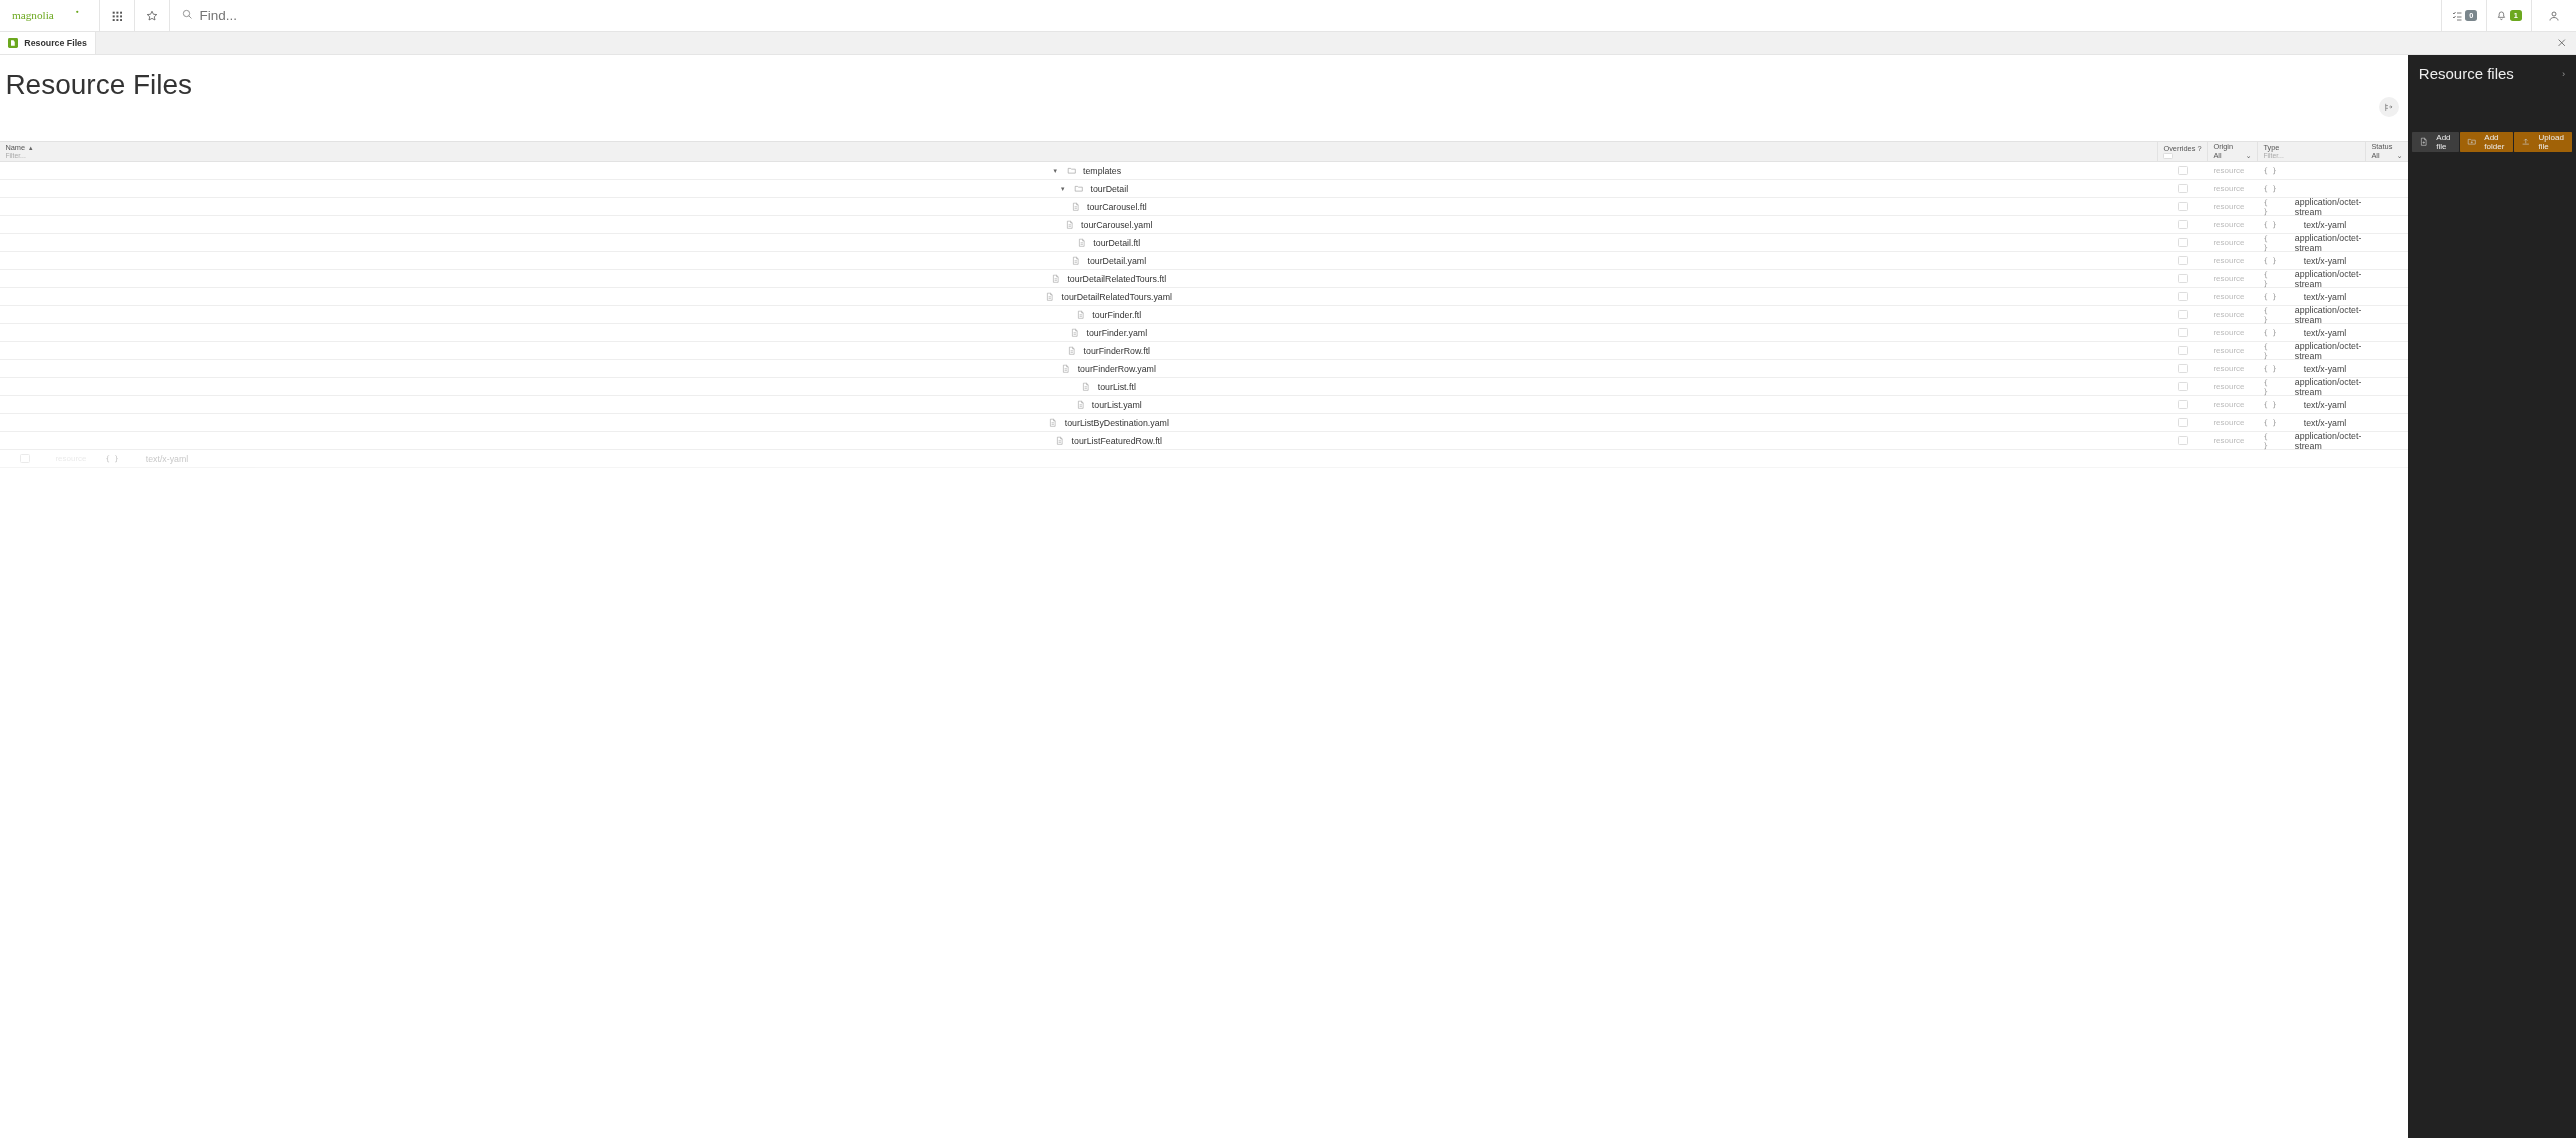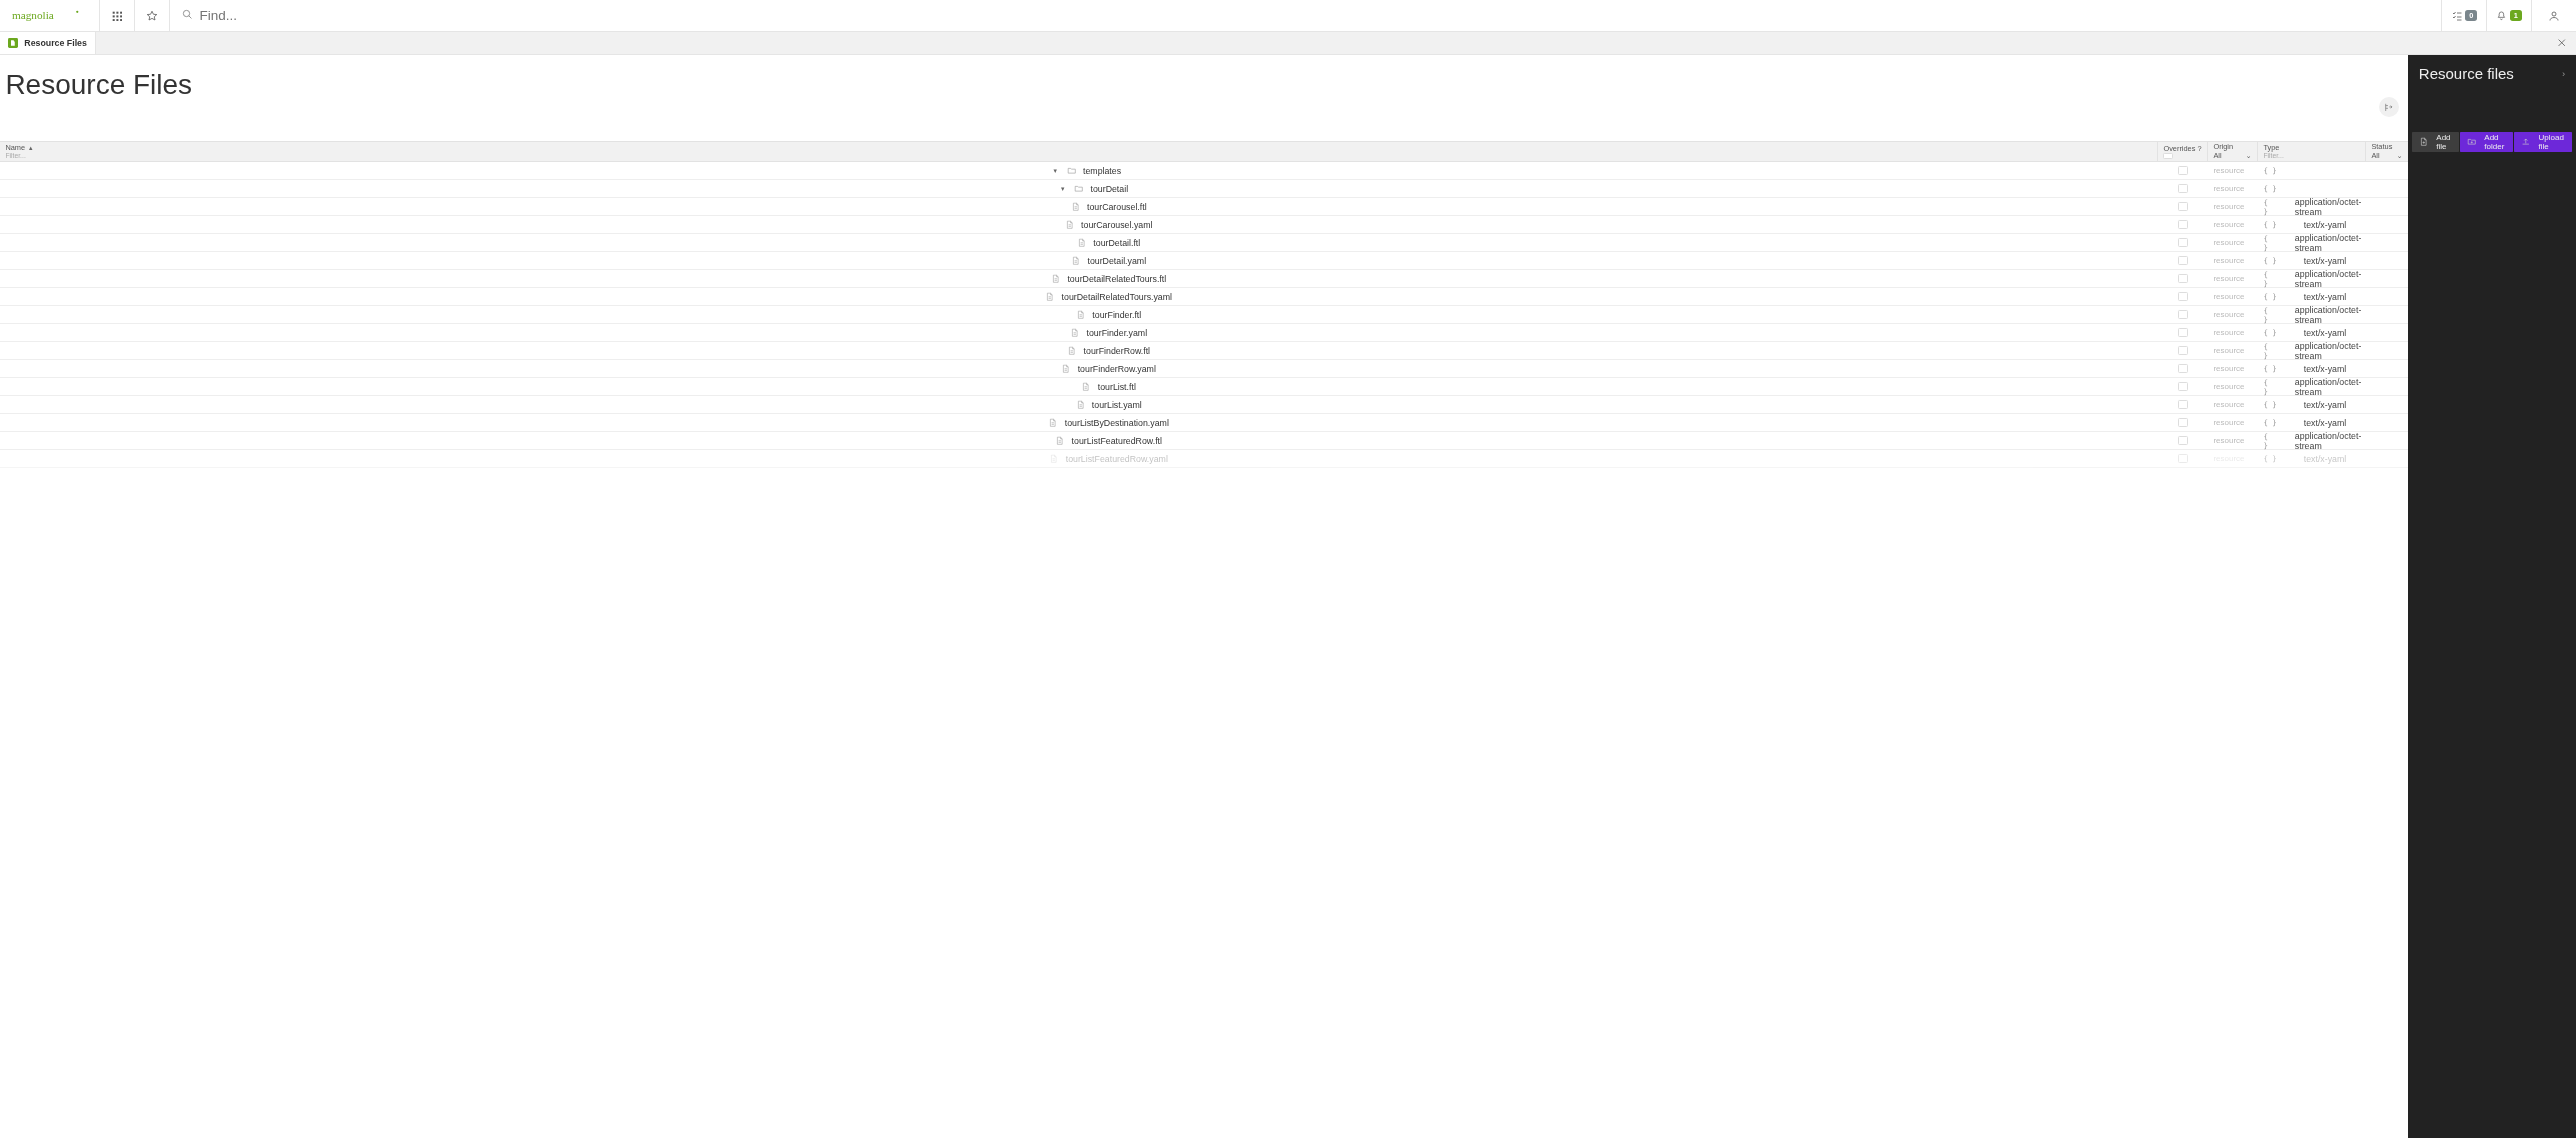--- a/index.html
+++ b/index.html
@@ -64,21 +64,21 @@
   .row .mime { color: #444; font-size: 8.8px; }
   .row.partial { opacity: 0.6; }
   .row.partial .col-name, .row.partial .col-origin, .row.partial .mime { opacity: 0.5; }
 
   
   .side { width: 168px; background: #222; color: #eee; display: flex; flex-direction: column; }
   .side-head { padding: 9.5px 10.8px; font-size: 15px; font-weight: 300; display: flex; align-items: center; justify-content: space-between; }
   .side-head .chev { color: #999; font-size: 9.5px; }
   .side-gap { height: 41px; }
   .action-list { padding: 0 4px; display: flex; flex-direction: row; gap: 1.4px; }
-  .action { background: #6d28d9; height: 20px; display: flex; align-items: center; padding: 0 6.8px; gap: 8px; font-size: 8px; cursor: pointer; border-radius: 0.7px; }
+  .action { background: #a16207; height: 20px; display: flex; align-items: center; padding: 0 6.8px; gap: 8px; font-size: 8px; cursor: pointer; border-radius: 0.7px; }
   .action.light { background: #3e3e3e; }
   .action .aicon { color: #ccc; width: 10.8px; display: flex; justify-content: center; }
 </style>
 </head>
 <body>
 
 <div class="top-header">
   <div class="logo">
     <svg class="logo-svg" viewBox="0 0 200 40" style="font-size:14px">
       <text x="0" y="28" font-family="Georgia, serif" font-size="30" fill="#6ca81f" font-weight="500">magnolia</text>
@@ -569,31 +569,20 @@
             <div class="col col-origin">
               <span>resource</span>
             </div>
             <div class="col col-type" style="position: relative; justify-content: flex-start;">
               <span class="origin-braces" style="position: static; margin-right: 27px; margin-left: 0px;">{ }</span>
               <span class="mime">application/octet-stream</span>
             </div>
             <div class="col col-status"></div>
           </div>
           <div class="row partial">
-            <div class="col col-name">
-              <span class="indent" style="width: 43px;"></span>
-              <span class="caret"></span>
-              <span style="width: 6.8px; display: inline-block;"></span>
-              <span class="node-icon">
-                <svg viewBox="0 0 24 24">
-                  <path fill="none" stroke="#999" stroke-width="1.4" d="M6 3h8l4 4v14H6zM14 3v4h4M9 12h6M9 16h6"></path>
-                </svg>
-              </span>
-              <span>tourListFeaturedRow.yaml</span>
-            </div>
             <div class="col col-overrides">
               <span class="check-stub"></span>
             </div>
             <div class="col col-origin">
               <span>resource</span>
             </div>
             <div class="col col-type" style="position: relative; justify-content: flex-start;">
               <span class="origin-braces" style="position: static; margin-right: 27px; margin-left: 0px;">{ }</span>
               <span class="mime">text/x-yaml</span>
             </div>

